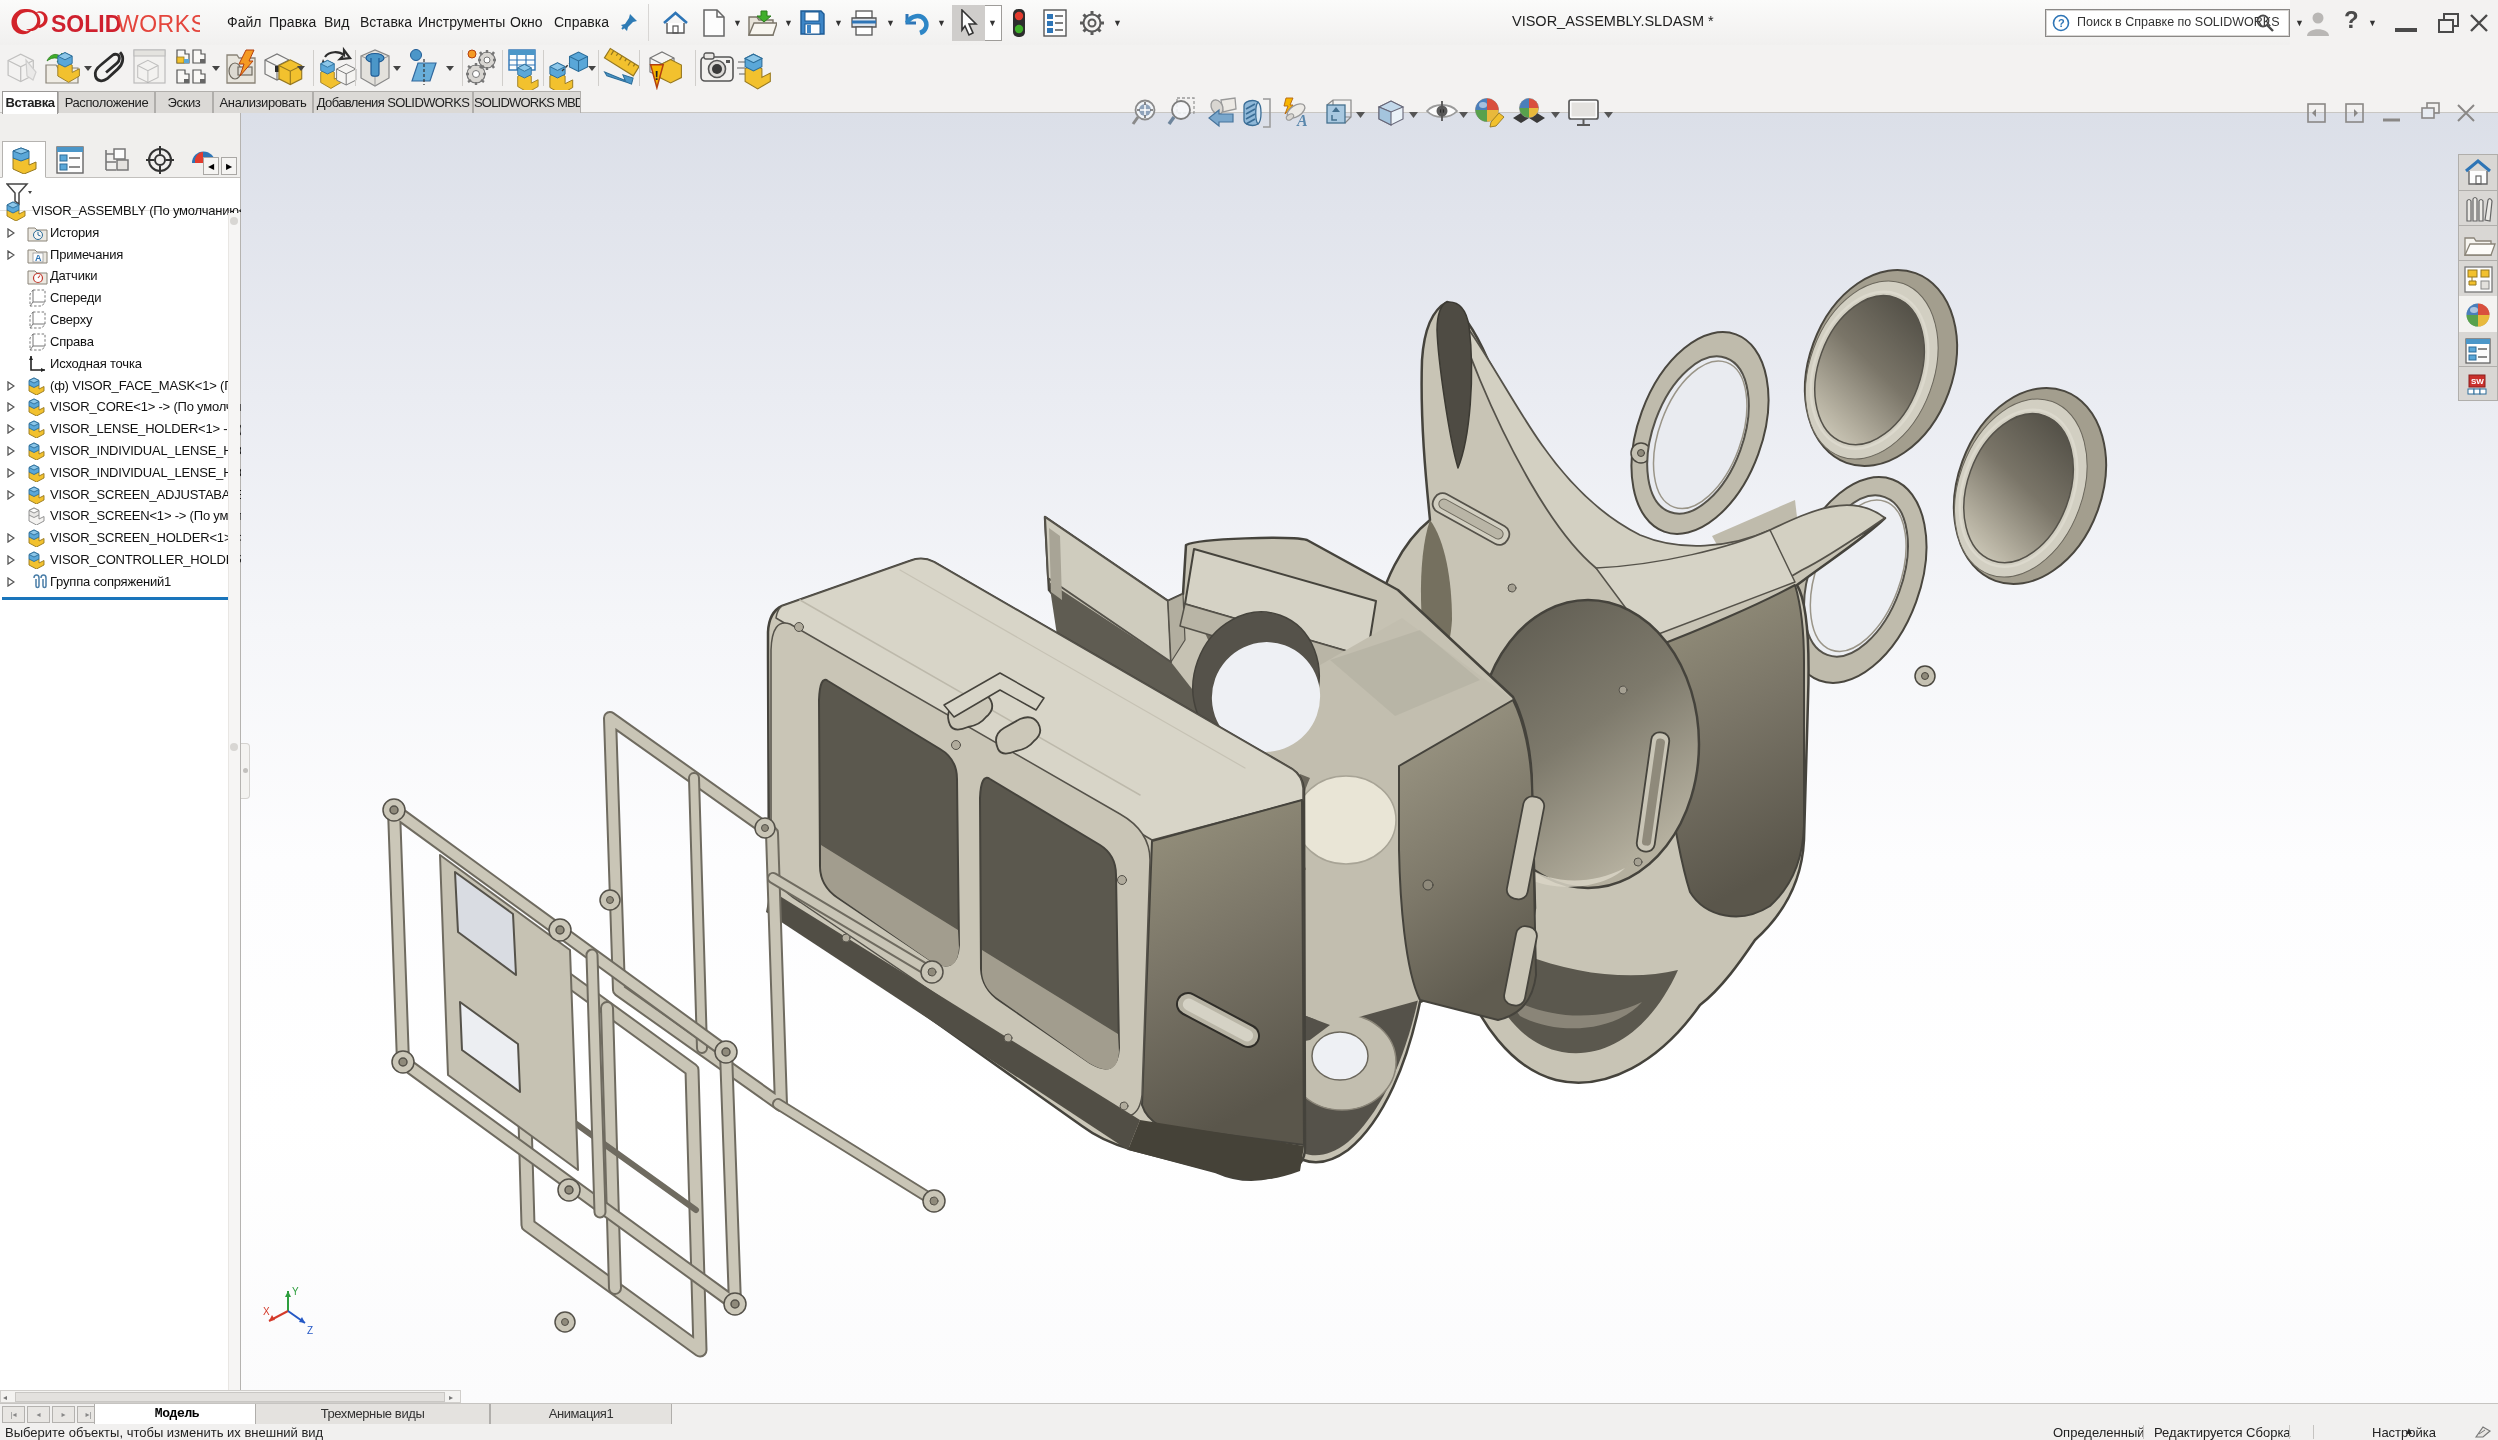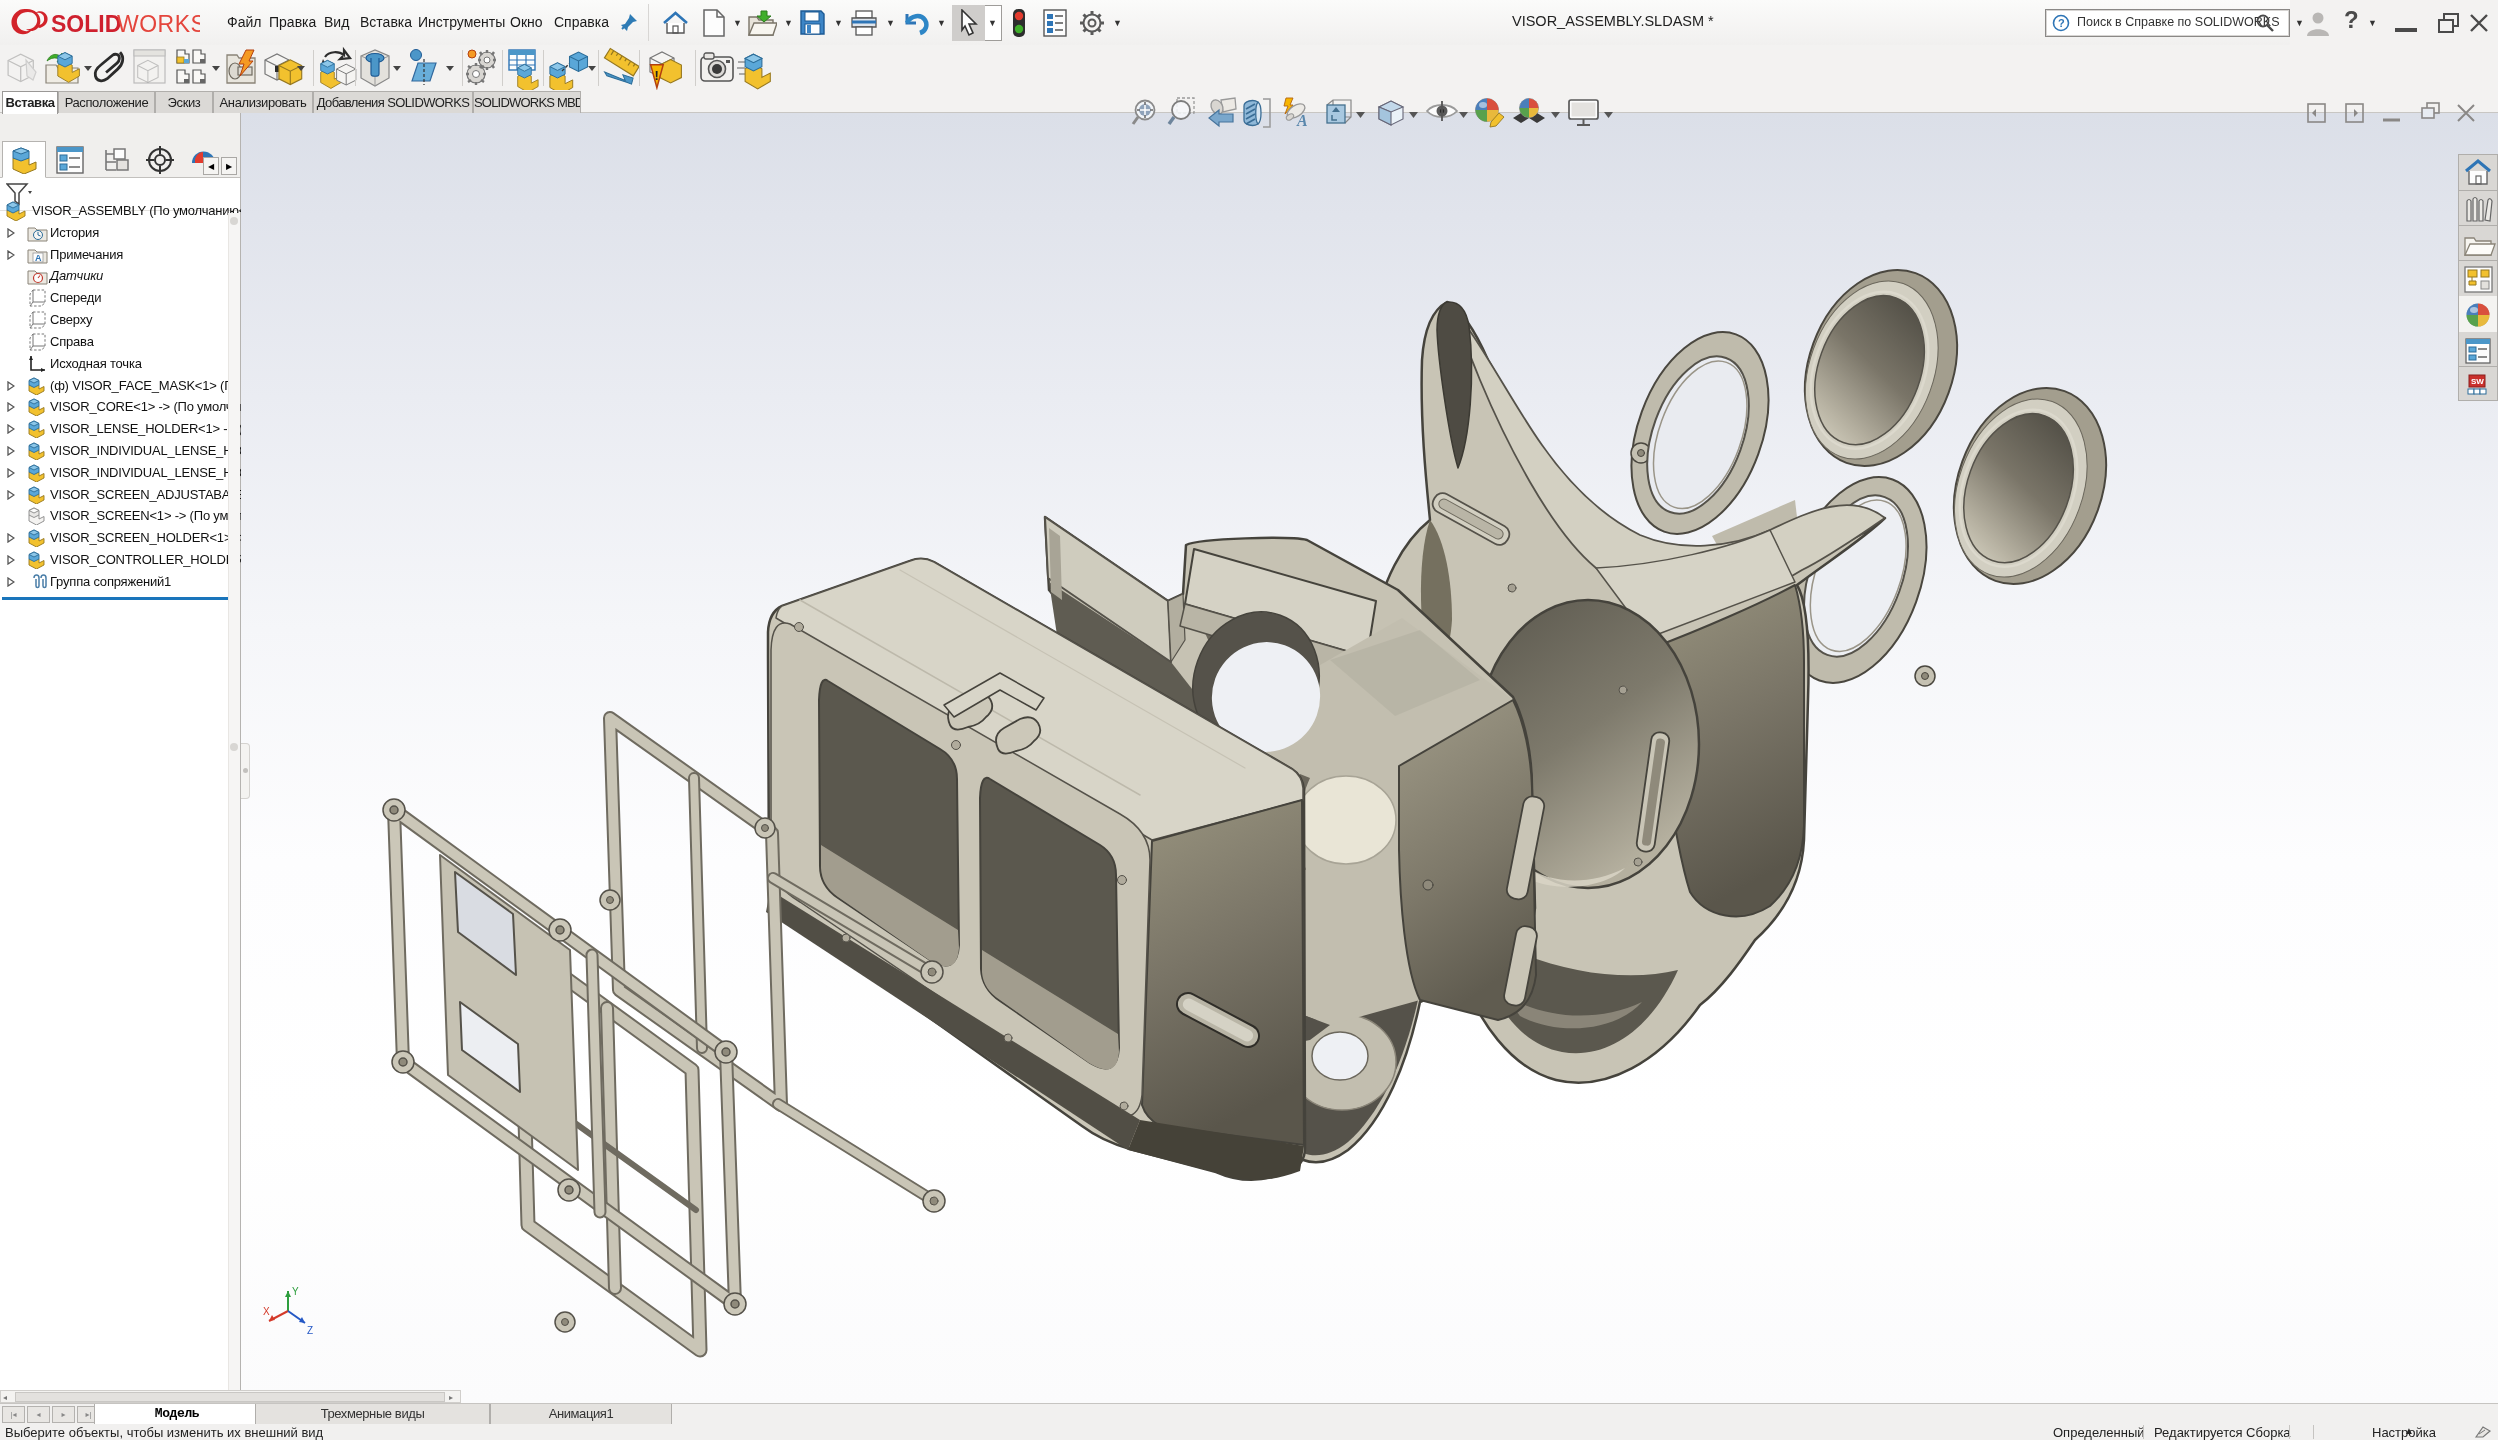--- a/index.html
+++ b/index.html
@@ -399,21 +399,21 @@
           <text x="8" y="14" font-size="9" font-weight="bold" fill="#2e75b6" font-family="Liberation Sans">A</text>
         </svg>
         <span class="lbl" style="left:50px;">Примечания</span>
       </div>
 <div class="treerow" style="top:152px;">
         <svg class="abs" style="left:27px; top:3px;" width="21" height="17" viewBox="0 0 21 17">
 <path d="M1,16 L1,3 L8,3 L10,5 L20,5 L20,16 Z" fill="#ece9e2" stroke="#8a8478" stroke-width="1"></path>
 <circle cx="11" cy="10" r="4.5" fill="#fdfdfd" stroke="#c2392d" stroke-width="1.2"></circle>
           <path d="M11,10 L13,7.5" stroke="#c2392d" stroke-width="1.1"></path>
         </svg>
-        <span class="lbl" style="left:50px;font-style:italic;">Датчики</span>
+        <span class="lbl" style="left:50px;">Датчики</span>
       </div>
 <div class="treerow" style="top:174px;">
         <svg class="abs" style="left:29px; top:2px;" width="17" height="18" viewBox="0 0 17 18">
 <path d="M4,1 L16,1 L16,13 L13,17 L1,17 L1,5 Z" fill="none" stroke="#777" stroke-width="1" stroke-dasharray="2.5,1.8"></path>
 <path d="M4,1 L4,13 L16,13 M4,13 L1,17" fill="none" stroke="#777" stroke-width="1"></path>
         </svg>
         <span class="lbl" style="left:50px;">Спереди</span>
       </div>
 <div class="treerow" style="top:196px;">
         <svg class="abs" style="left:29px; top:2px;" width="17" height="18" viewBox="0 0 17 18">

